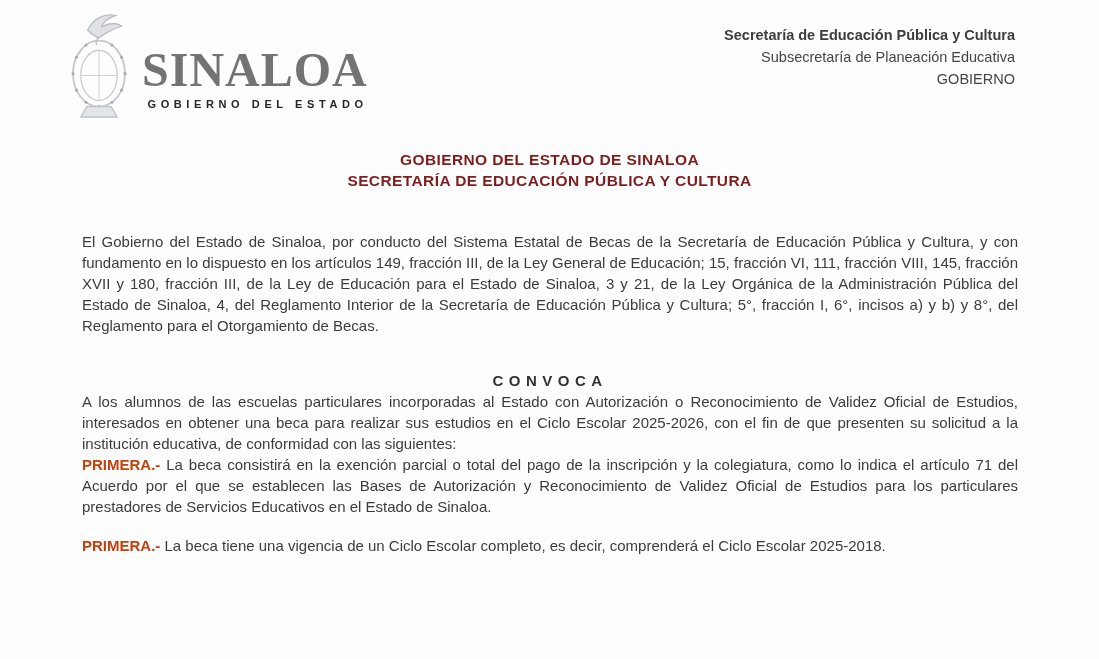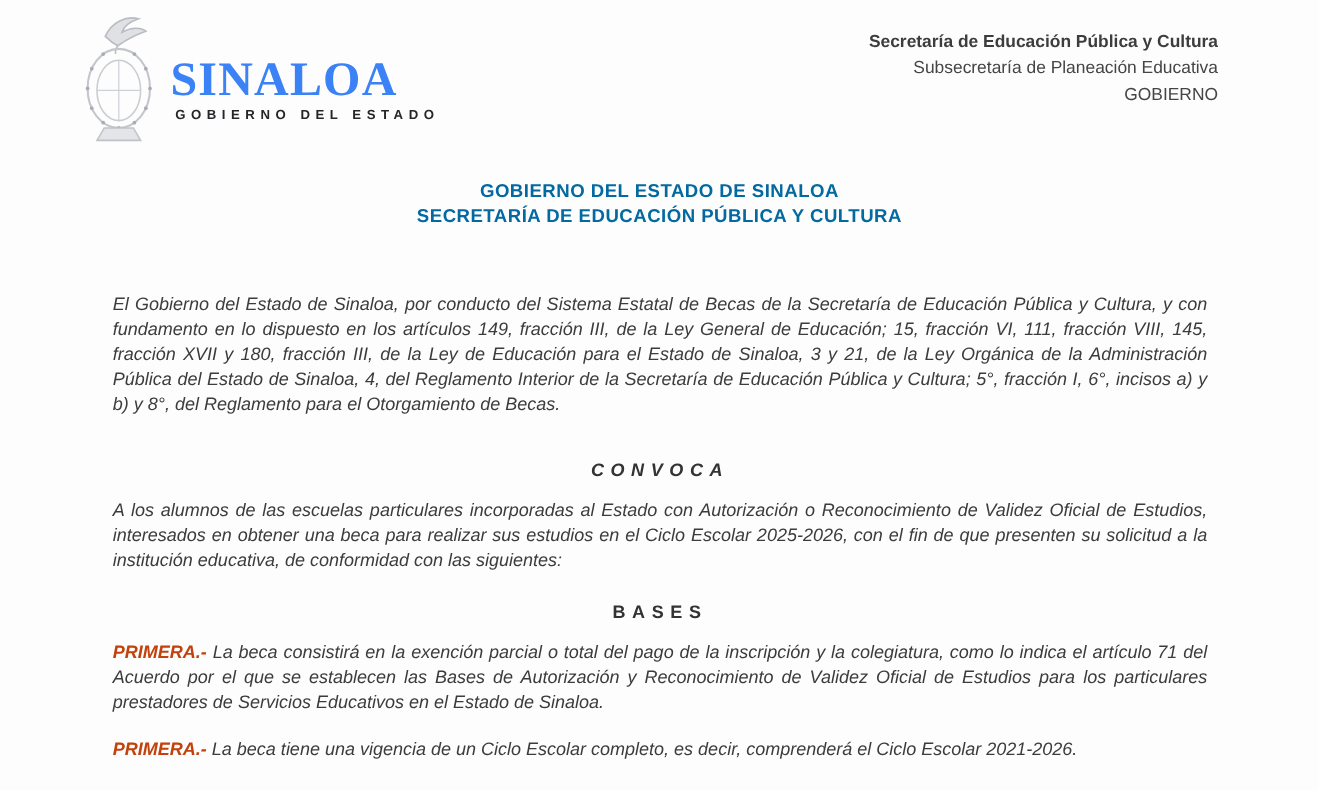--- a/index.html
+++ b/index.html
@@ -10,49 +10,49 @@
     font-family:"Liberation Sans", sans-serif;
     color:#3c3c3c;
     overflow:hidden;
   }
   
   .logo-block{position:absolute;left:60px;top:4px;display:flex;align-items:flex-start;}
   .emblem{width:78px;height:122px;flex:0 0 auto;}
   .wordmark-wrap{margin-left:4px;margin-top:42px;}
   .wordmark{
     font-family:"Liberation Serif", serif;
-    font-weight:bold;font-size:40px;line-height:1;
-    color:#3b82f6;letter-spacing:1px;
+    font-weight:bold;font-size:48px;line-height:1;
+    color:#737373;letter-spacing:1px;
   }
   .logo-sub{
     font-size:11px;font-weight:bold;letter-spacing:4.6px;
     color:#26262a;margin-top:4px;margin-left:4px;white-space:nowrap;text-align:right;
   }
   .letterhead{
     position:absolute;top:24px;right:84px;text-align:right;
     font-size:14.5px;line-height:22px;color:#454545;
   }
   .letterhead .l1{font-weight:bold;color:#3d3d3d;}
   
   .doc-title{
     position:absolute;top:149px;left:0;right:0;text-align:center;
     font-weight:bold;font-size:15.5px;line-height:21px;
-    color:#0369a1;letter-spacing:0.4px;
+    color:#7f1d1d;letter-spacing:0.4px;
   }
   
   .content{
     position:absolute;top:231px;left:82px;width:936px;
     font-size:15px;line-height:21px;text-align:justify;
   }
-  .para{margin:12px;font-style:italic;}
+  .para{margin:0;}
   .section-heading{
     text-align:center;font-weight:bold;font-size:15px;
     letter-spacing:5.5px;color:#333333;margin:0;
   }
-  .mt-convoca{margin-top:34px;font-style:italic;}
+  .mt-convoca{margin-top:34px;}
   .mt-bases{margin-top:22px;}
   .mt-segunda{margin-top:18px;}
   .base-label{font-weight:bold;color:#c2410c;}
 </style>
 </head>
 <body>
 
 <div class="page">
 
   <div class="logo-block">
@@ -100,20 +100,19 @@
     <div>SECRETARÍA DE EDUCACIÓN PÚBLICA Y CULTURA</div>
   </div>
 
   <div class="content">
 
     <p class="para">El Gobierno del Estado de Sinaloa, por conducto del Sistema Estatal de Becas de la Secretaría de Educación Pública y Cultura, y con fundamento en lo dispuesto en los artículos 149, fracción III, de la Ley General de Educación; 15, fracción VI, 111, fracción VIII, 145, fracción XVII y 180, fracción III, de la Ley de Educación para el Estado de Sinaloa, 3 y 21, de la Ley Orgánica de la Administración Pública del Estado de Sinaloa, 4, del Reglamento Interior de la Secretaría de Educación Pública y Cultura; 5°, fracción I, 6°, incisos a) y b) y 8°, del Reglamento para el Otorgamiento de Becas.</p>
 
     <p class="section-heading mt-convoca">CONVOCA</p>
     <p class="para">A los alumnos de las escuelas particulares incorporadas al Estado con Autorización o Reconocimiento de Validez Oficial de Estudios, interesados en obtener una beca para realizar sus estudios en el Ciclo Escolar 2025-2026, con el fin de que presenten su solicitud a la institución educativa, de conformidad con las siguientes:</p>
 
-    <p class="section-heading mt-bases">BASES</p>
 
     <p class="para"><b class="base-label">PRIMERA.-</b> <span>La beca consistirá en la exención parcial o total del pago de la inscripción y la colegiatura, como lo indica el artículo 71 del Acuerdo por el que se establecen las Bases de Autorización y Reconocimiento de Validez Oficial de Estudios para los particulares prestadores de Servicios Educativos en el Estado de Sinaloa.</span></p>
 
-    <p class="para mt-segunda"><b class="base-label">PRIMERA.-</b> <span>La beca tiene una vigencia de un Ciclo Escolar completo, es decir, comprenderá el Ciclo Escolar 2021-2026.</span></p>
+    <p class="para mt-segunda"><b class="base-label">PRIMERA.-</b> <span>La beca tiene una vigencia de un Ciclo Escolar completo, es decir, comprenderá el Ciclo Escolar 2025-2018.</span></p>
 
   </div>
 </div>
 
 </body></html>

